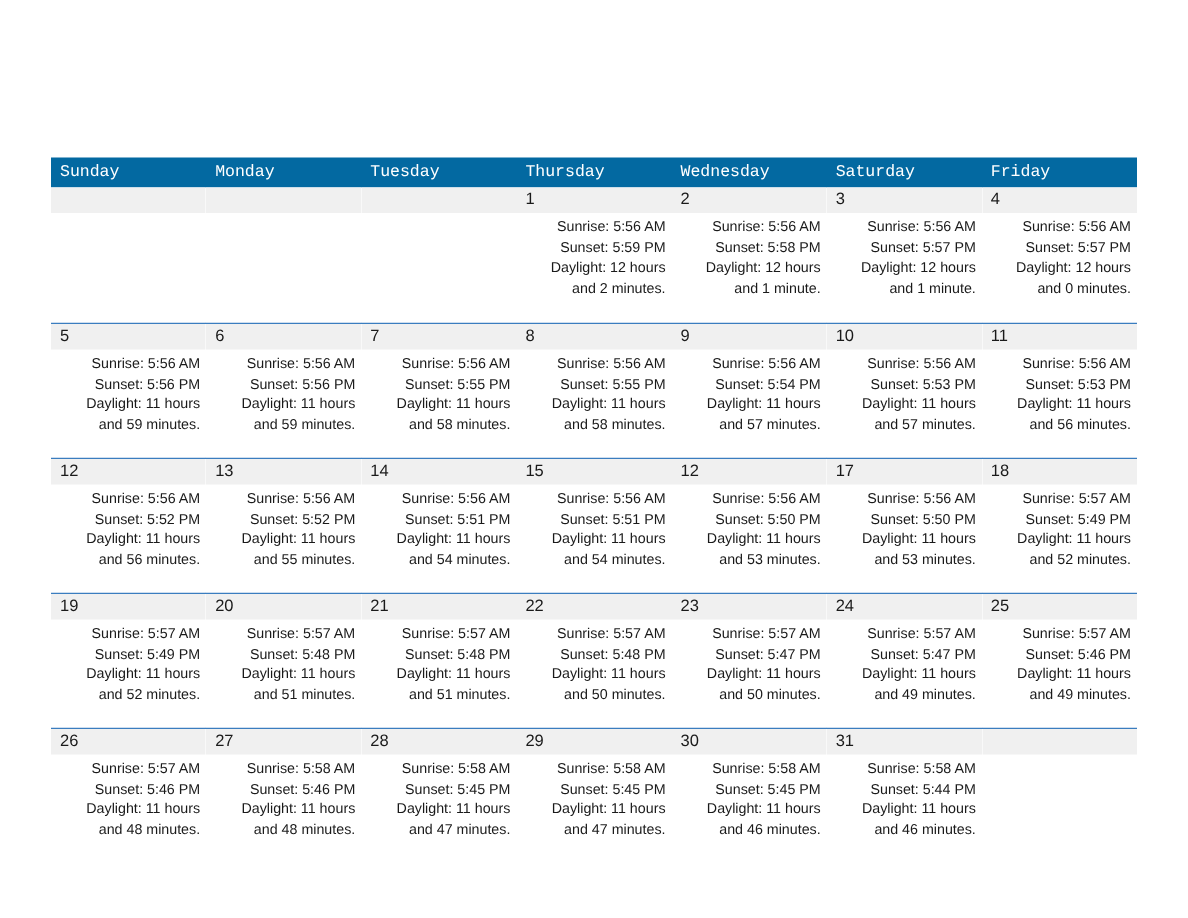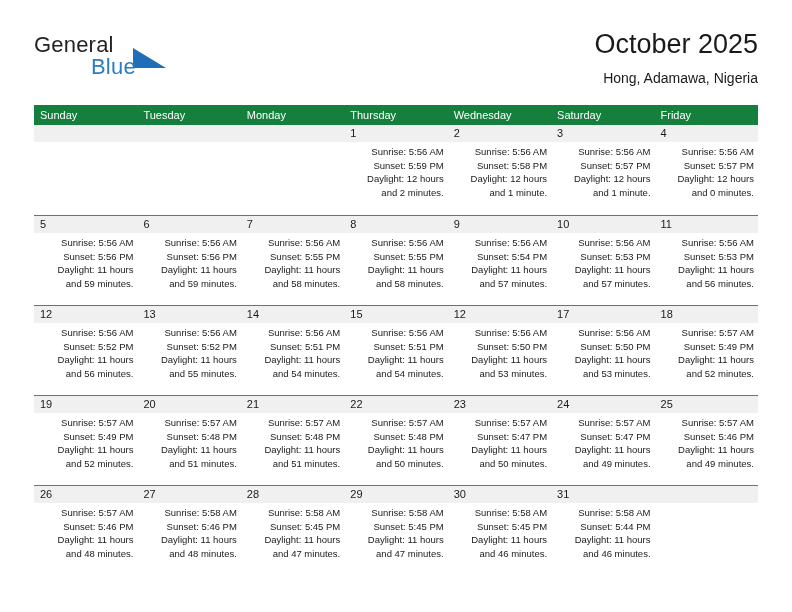--- a/index.html
+++ b/index.html
@@ -90,22 +90,23 @@
   .calendar {
     position: absolute;
     left: 34px;
     top: 105px;
     width: 724px;
   }
 
   .weekday-row {
     display: flex;
     width: 100%;
-    background: #15803d;
+    background: #0369a1;
     height: 20px;
+    font-family: Liberation Mono, monospace;
   }
   .weekday {
     flex: 1 1 0;
     box-sizing: border-box;
     padding: 3px 0 0 6px;
     font-size: 11px;
     color: #ffffff;
     line-height: 14px;
     white-space: nowrap;
     overflow: hidden;
@@ -150,40 +151,26 @@
   }
   .day-lines div {
     white-space: nowrap;
   }
 </style>
 </head>
 <body>
 
 <div class="page">
 
-  <div class="header">
-
-    <div class="brand">
-      <span class="brand-general">General</span>
-      <span class="brand-triangle"></span>
-      <span class="brand-blue">Blue</span>
-    </div>
-
-    <div class="title-block">
-      <div class="cal-title">October 2025</div>
-      <div class="cal-subtitle">Hong, Adamawa, Nigeria</div>
-    </div>
-
-  </div>
 
   <div class="calendar">
     <div class="weekday-row" id="weekday-row">
         <div class="weekday">Sunday</div>
+        <div class="weekday">Monday</div>
         <div class="weekday">Tuesday</div>
-        <div class="weekday">Monday</div>
         <div class="weekday">Thursday</div>
         <div class="weekday">Wednesday</div>
         <div class="weekday">Saturday</div>
         <div class="weekday">Friday</div>
       </div>
     <div id="weeks-container">
         <div class="week-row">
           <div class="day-cell empty">
             <div class="daynum-band"></div>
             <div class="day-lines">

